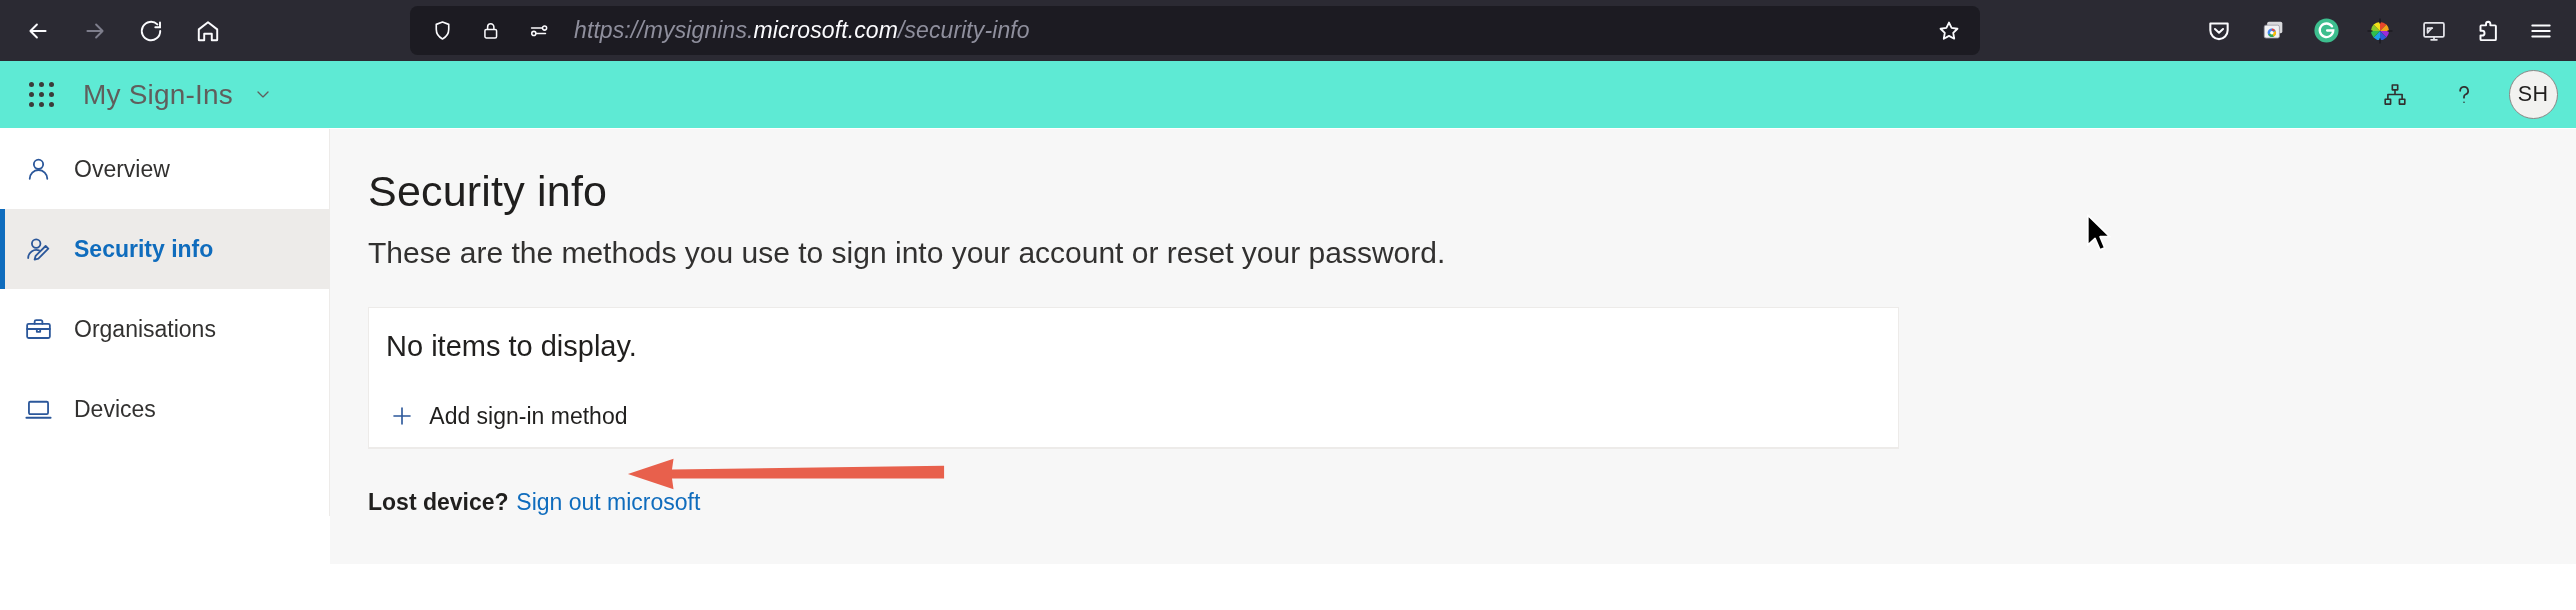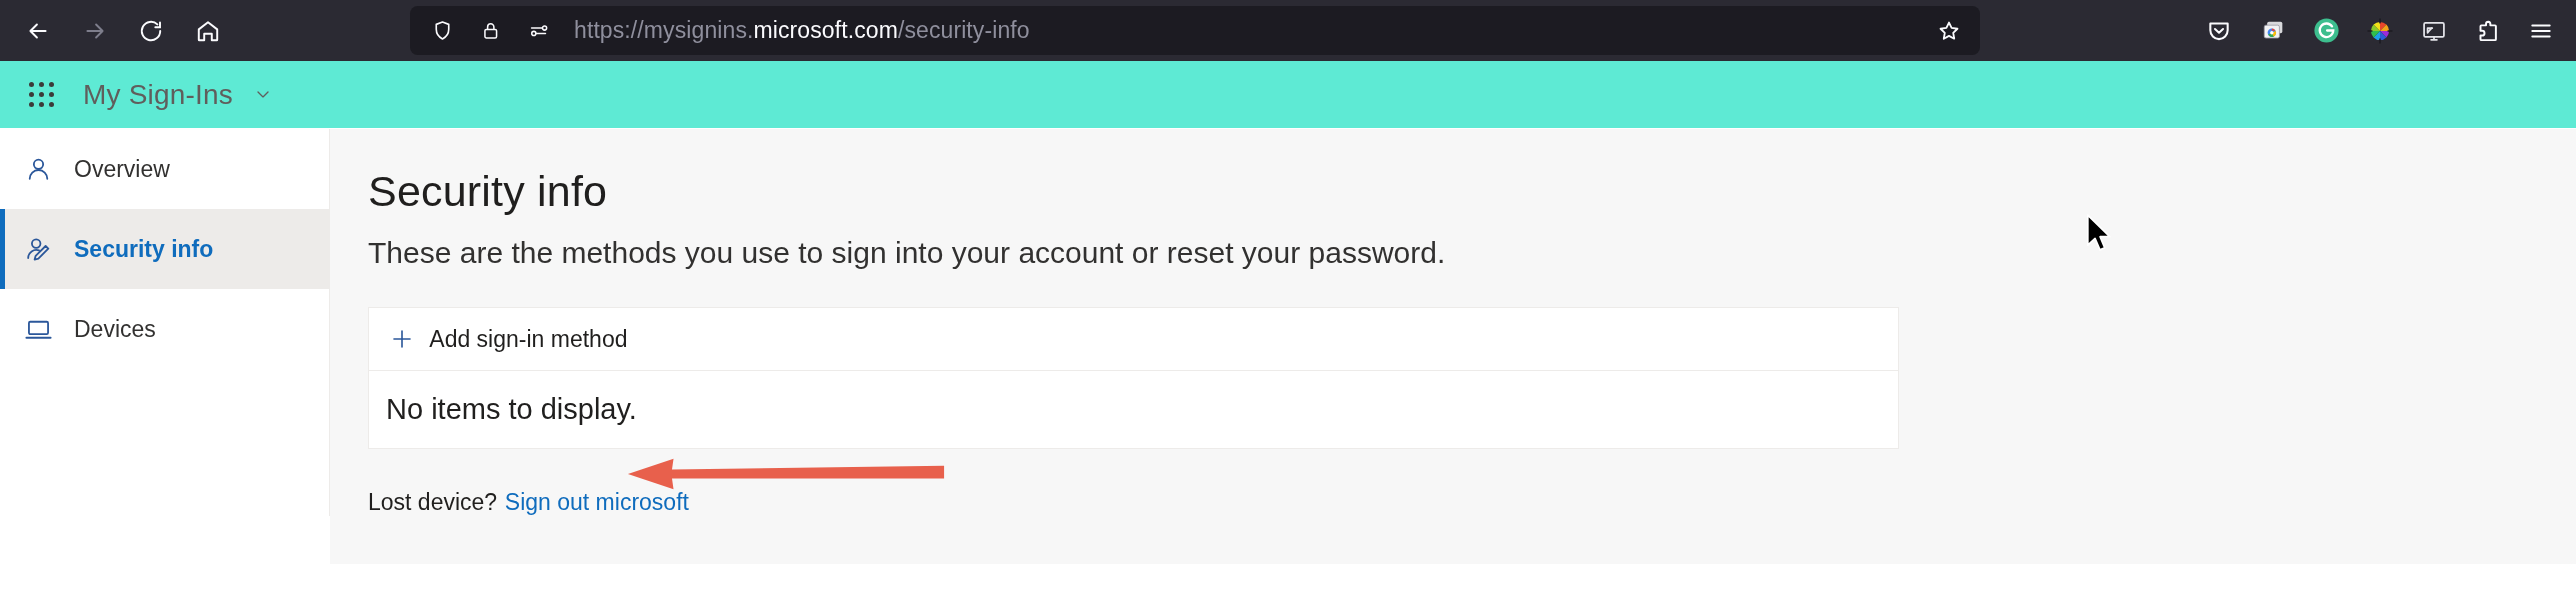--- a/index.html
+++ b/index.html
@@ -25,20 +25,21 @@
   }
   .nav-btn svg { display: block; }
 
   #urlbar {
     position: absolute; left: 410px; top: 6.1px;
     width: 1570px; height: 49px;
     background: #1C1B22;
     border-radius: 7.7px;
     display: flex; align-items: center;
     padding: 0 10.7px 0 17px;
+    font-style: italic;
   }
   .url-icons { display: flex; align-items: center; gap: 17px; }
   .url-icon { width: 31px; height: 31px; display: flex; align-items: center; justify-content: center; }
   #url-text {
     flex: 1;
     margin-left: 20px;
     color: #8F8F9D;
     font-size: 23px;
     letter-spacing: 0.1px;
     white-space: nowrap;
@@ -175,21 +176,21 @@
     display: flex; align-items: center;
     padding-left: 17px;
   }
   #empty-label { font-size: 29px; color: #201F1E; }
 
   #lost-device {
     margin-top: 40px;
     font-size: 23px;
     color: #201F1E;
   }
-  #lost-device-label { font-weight: normal; margin-top: 44px; }
+  #lost-device-label { font-weight: bold; margin-top: 44px; }
   #signout-link { color: #0F6CBD; margin-left: 7.7px; text-decoration: none; }
 
   
   #annotation-arrow {
     position: absolute;
     left: 625px; top: 326px;
     width: 322px; height: 38px;
     pointer-events: none;
   }
 
@@ -336,20 +337,39 @@
   </div>
   <div id="app-title">
     <span>My Sign-Ins</span>
     <span id="app-title-chevron">
       <svg width="20" height="20" viewBox="0 0 24 24" fill="none" stroke="#605E5C" stroke-width="1.6" stroke-linecap="round" stroke-linejoin="round">
         <path d="M6 9.5 12 15.5 18 9.5"></path>
       </svg>
     </span>
   </div>
 
+  <div id="app-header-right">
+    <div class="hdr-btn">
+      <svg width="28" height="28" viewBox="0 0 24 24" fill="none" stroke="#323130" stroke-width="1.4" stroke-linejoin="round">
+        <rect x="9.7" y="3.4" width="4.6" height="4.2"></rect>
+        <rect x="3.6" y="15.6" width="4.6" height="4.2"></rect>
+        <rect x="15.8" y="15.6" width="4.6" height="4.2"></rect>
+        <path d="M12 7.6v4M5.9 15.6v-4h12.2v4" stroke-linecap="round"></path>
+      </svg>
+    </div>
+    <div class="hdr-btn">
+      <svg width="28" height="28" viewBox="0 0 24 24" fill="none" stroke="#323130" stroke-width="1.5" stroke-linecap="round" stroke-linejoin="round">
+        <path d="M8.7 8.4a3.4 3.4 0 1 1 4.6 3.2c-.9.4-1.3 1.1-1.3 2v.7"></path>
+        <circle cx="12" cy="18.2" r="0.7" fill="#323130" stroke="none"></circle>
+      </svg>
+    </div>
+    <div id="avatar">
+      <span>SH</span>
+    </div>
+  </div>
 </div>
 
 <div id="page-body">
 
   <nav id="sidebar">
 
     <div class="nav-item">
       <span class="nav-ico">
         <svg width="31" height="31" viewBox="0 0 24 24" fill="none" stroke="#2B579A" stroke-width="1.4" stroke-linecap="round" stroke-linejoin="round">
           <circle cx="12" cy="8" r="3.6"></circle>
@@ -363,49 +383,59 @@
       <span class="nav-ico">
         <svg width="31" height="31" viewBox="0 0 24 24" fill="none" stroke="#2B579A" stroke-width="1.4" stroke-linecap="round" stroke-linejoin="round">
           <circle cx="10.2" cy="7.4" r="3.3"></circle>
           <path d="M4 18.6a6.3 6.3 0 0 1 8.4-5.9"></path>
           <path d="M19.6 11.4 11.9 19l-2.9.8.8-2.9 7.7-7.6z"></path>
         </svg>
       </span>
       <span>Security info</span>
     </div>
 
+    <div class="nav-item">
+      <span class="nav-ico">
+        <svg width="31" height="31" viewBox="0 0 24 24" fill="none" stroke="#2B579A" stroke-width="1.4" stroke-linecap="round" stroke-linejoin="round">
+          <rect x="3.2" y="7.6" width="17.6" height="11" rx="1.2"></rect>
+          <path d="M9 7.6V6a1.2 1.2 0 0 1 1.2-1.2h3.6A1.2 1.2 0 0 1 15 6v1.6"></path>
+          <path d="M3.2 11.6h17.6M10.7 11.6v2.2h2.6v-2.2"></path>
+        </svg>
+      </span>
+      <span>Organisations</span>
+    </div>
 
     <div class="nav-item">
       <span class="nav-ico">
         <svg width="31" height="31" viewBox="0 0 24 24" fill="none" stroke="#2B579A" stroke-width="1.4" stroke-linecap="round" stroke-linejoin="round">
           <rect x="4.6" y="6" width="14.8" height="9.6" rx="1"></rect>
           <path d="M2.6 18.4h18.8"></path>
         </svg>
       </span>
       <span>Devices</span>
     </div>
 
   </nav>
 
   <main id="main">
     <h1 id="page-title">Security info</h1>
     <p id="page-subtitle">These are the methods you use to sign into your account or reset your password.</p>
 
     <div id="methods-card">
+      <div id="empty-row">
+        <span id="empty-label">No items to display.</span>
+      </div>
       <div id="add-method-row">
         <span id="plus-icon">
           <svg width="26" height="26" viewBox="0 0 24 24" fill="none" stroke="#2B579A" stroke-width="1.5" stroke-linecap="round">
             <path d="M12 4.6v14.8M4.6 12h14.8"></path>
           </svg>
         </span>
         <span id="add-method-label">Add sign-in method</span>
       </div>
-      <div id="empty-row">
-        <span id="empty-label">No items to display.</span>
-      </div>
     </div>
 
     <div id="lost-device">
       <span id="lost-device-label">Lost device?</span><a id="signout-link" href="#">Sign out microsoft</a>
     </div>
   </main>
 
   <svg id="annotation-arrow" viewBox="0 0 420 50">
     <path d="M2 25 L62 5 L60 19 L418 14 L418 31 L60 31 L62 45 Z" fill="#E8604C"></path>
   </svg>

